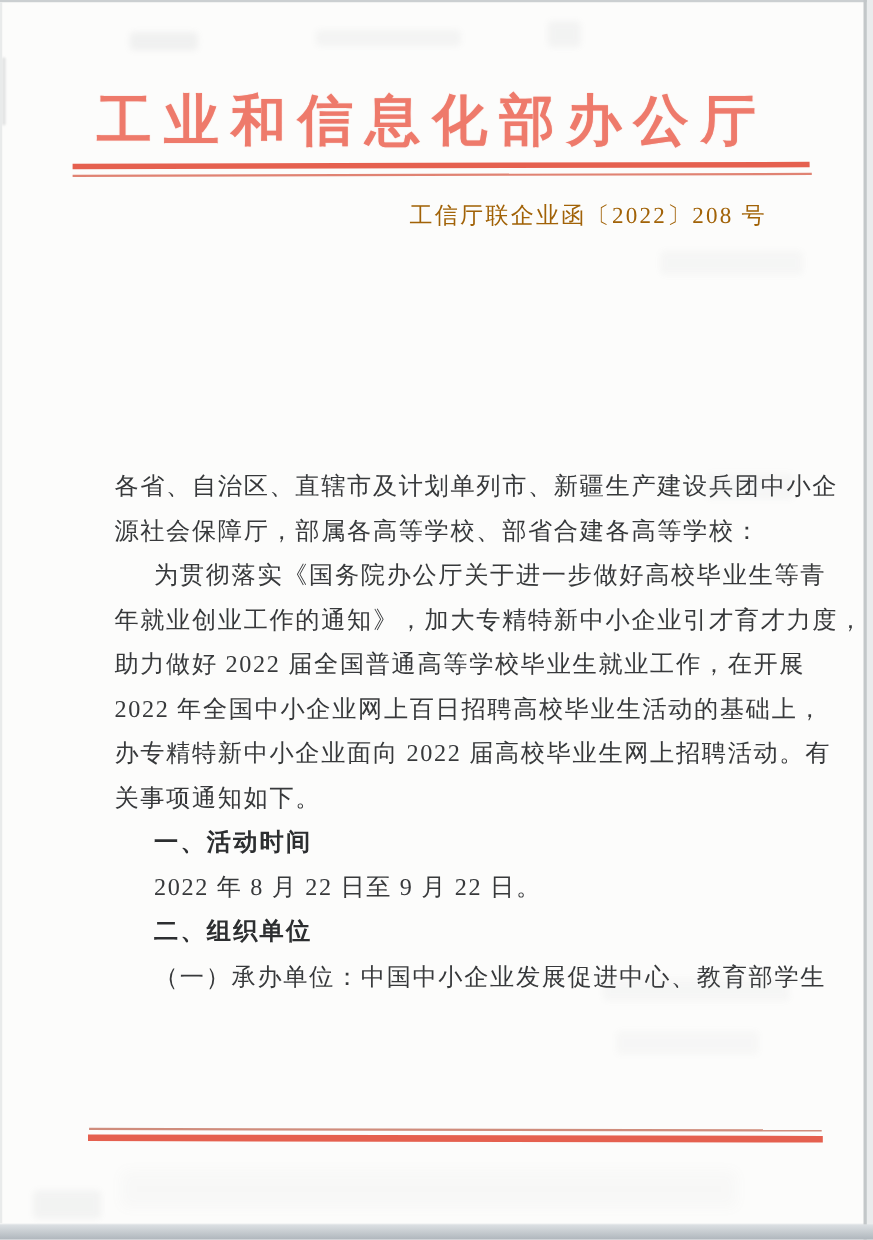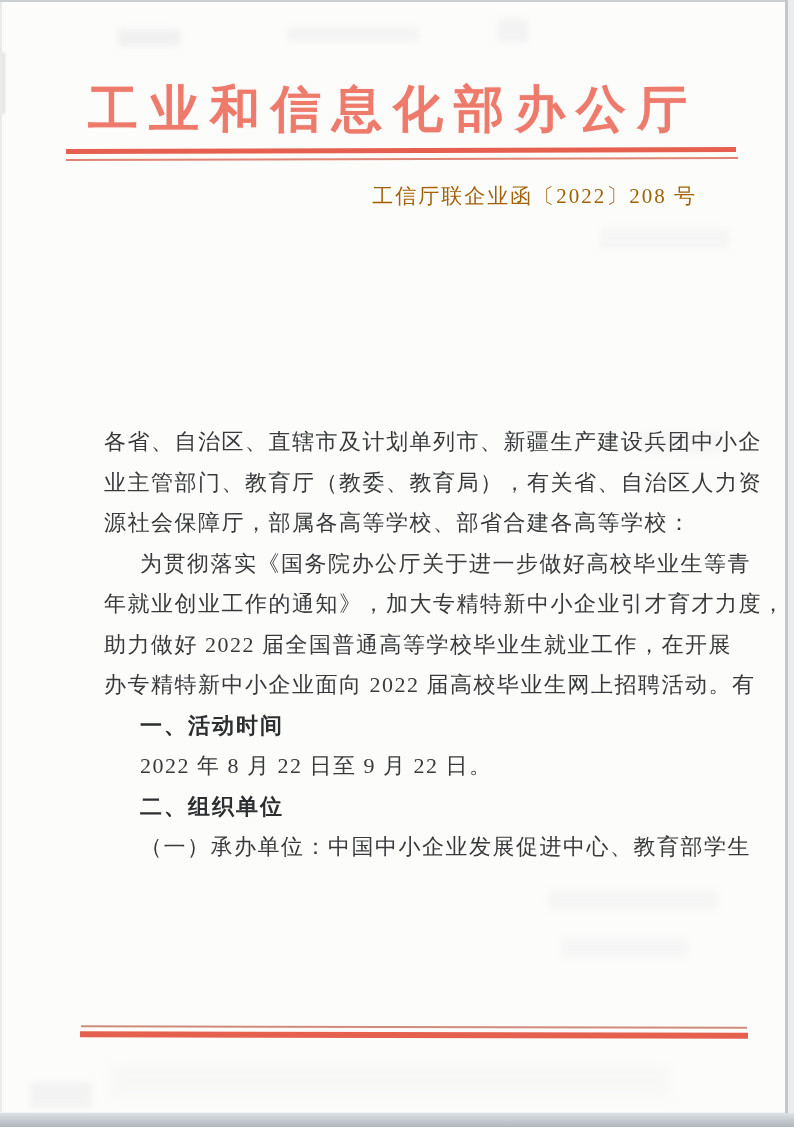--- a/index.html
+++ b/index.html
@@ -77,26 +77,27 @@
   <div class="masthead">工业和信息化部办公厅</div>
 
   <div class="rule-top-thick"></div>
   <div class="rule-top-thin"></div>
 
   <div class="doc-number">工信厅联企业函〔2022〕208 号</div>
 
 
   <div class="body-text" id="body-text">
       <div class="body-line">各省、自治区、直辖市及计划单列市、新疆生产建设兵团中小企</div>
-      <div class="body-line">业主管部门、教育厅（教委、教育局），有关省、自治区人力资</div>
       <div class="body-line">源社会保障厅，部属各高等学校、部省合建各高等学校：</div>
       <div class="body-line indent">为贯彻落实《国务院办公厅关于进一步做好高校毕业生等青</div>
       <div class="body-line">年就业创业工作的通知》，加大专精特新中小企业引才育才力度，</div>
       <div class="body-line">助力做好 2022 届全国普通高等学校毕业生就业工作，在开展</div>
+      <div class="body-line">2022 年全国中小企业网上百日招聘高校毕业生活动的基础上，</div>
       <div class="body-line">办专精特新中小企业面向 2022 届高校毕业生网上招聘活动。有</div>
+      <div class="body-line">关事项通知如下。</div>
       <div class="body-line indent heading">一、活动时间</div>
       <div class="body-line indent">2022 年 8 月 22 日至 9 月 22 日。</div>
       <div class="body-line indent heading">二、组织单位</div>
       <div class="body-line indent">（一）承办单位：中国中小企业发展促进中心、教育部学生</div>
     </div>
 
   <div class="rule-bottom-thin"></div>
   <div class="rule-bottom-thick"></div>
 
   <div class="smudge s1"></div>

